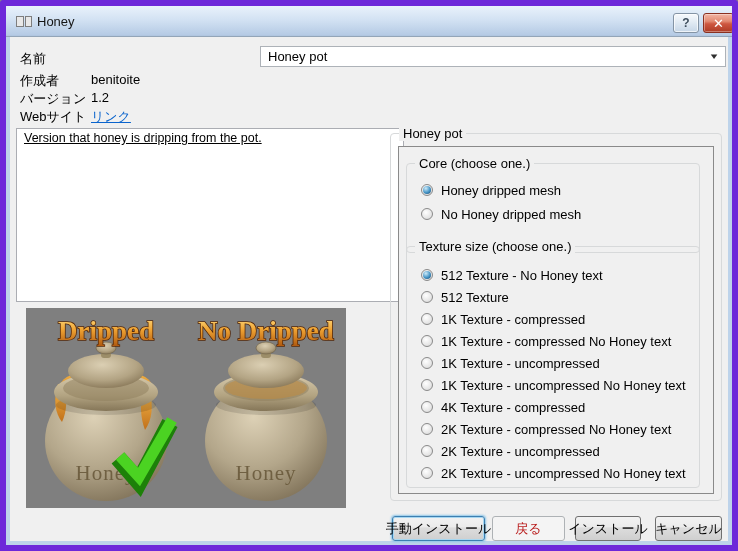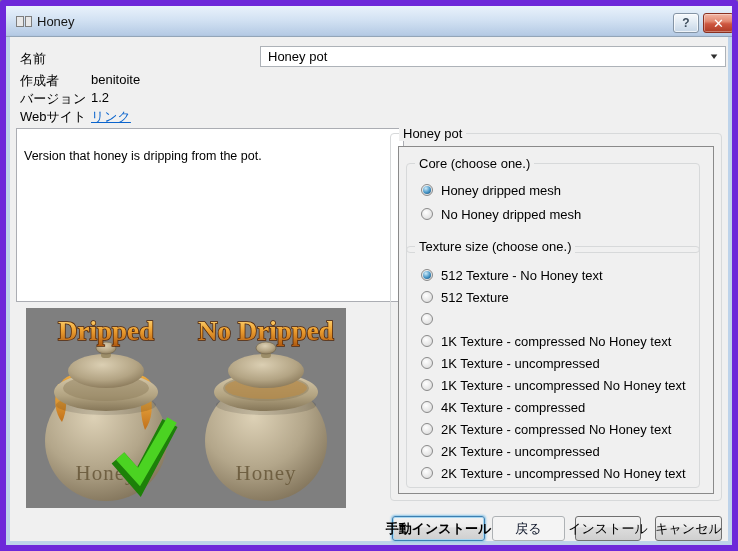--- a/index.html
+++ b/index.html
@@ -55,21 +55,21 @@
   .combo{
     position:absolute;left:254px;top:40px;width:466px;height:21px;
     background:#fff;border:1px solid #adb2b8;
     display:flex;align-items:center;padding:0 7px;cursor:default;
   }
   .combo .arrow{margin-left:auto;font-size:8px;color:#2e2e2e;transform:scaleX(1.4);}
   
   .descbox{
     position:absolute;left:10px;top:122px;width:388px;height:174px;
     background:#fff;border:1px solid #abadb3;
-    padding:19px 7px;font-size:12.5px;line-height:1.3;
+    padding:1px 7px;font-size:12.5px;line-height:1.3;text-decoration:underline;
   }
   
   .preview{position:absolute;left:20px;top:302px;width:320px;height:200px;}
   
   .groupbox{position:absolute;border:1px solid #d7d9da;border-radius:4px;}
   .gb-label{
     position:absolute;top:-8px;left:8px;background:#f0f0f0;
     padding:0 4px;font-size:13px;white-space:nowrap;line-height:15px;
   }
   .panel{
@@ -103,24 +103,23 @@
     display:flex;align-items:center;justify-content:center;
     padding:0 4px;cursor:default;white-space:nowrap;
   }
   .footer .btn:nth-child(1){width:93px;margin-right:7px;}
   .footer .btn:nth-child(2){width:73px;margin-right:10px;}
   .footer .btn:nth-child(3){width:66px;margin-right:14px;}
   .footer .btn:nth-child(4){width:67px;}
   .btn.focused{
     border-color:#3c7fb1;
     box-shadow:inset 0 0 0 1px #a8d7f0,0 0 2px 1px #8ec6e8;
-    font-weight:bold;
   }
   .btn.disabled{
-    background:#f4f4f4;border-color:#aeb2b5;color:#0f172a;
+    background:#f4f4f4;border-color:#aeb2b5;color:#b91c1c;
   }
 </style>
 </head>
 <body>
 
 <div class="window">
 
   <div class="titlebar">
     <span class="app-icon">
         <span></span>
@@ -237,20 +236,21 @@
         <label class="radio-row">
           <span class="radio checked"></span>
           <span class="radio-label">512 Texture - No Honey text</span>
         </label>
         <label class="radio-row">
           <span class="radio"></span>
           <span class="radio-label">512 Texture</span>
         </label>
         <label class="radio-row">
           <span class="radio"></span>
+          <span class="radio-label">1K Texture - compressed</span>
         </label>
         <label class="radio-row">
           <span class="radio"></span>
           <span class="radio-label">1K Texture - compressed No Honey text</span>
         </label>
         <label class="radio-row">
           <span class="radio"></span>
           <span class="radio-label">1K Texture - uncompressed</span>
         </label>
         <label class="radio-row">

